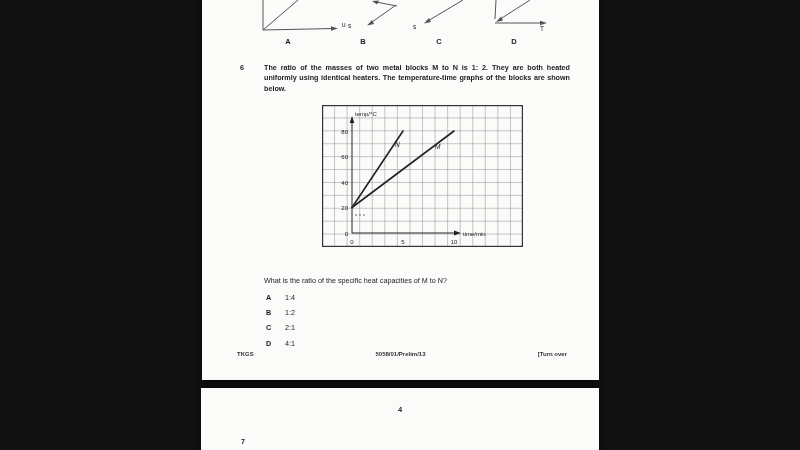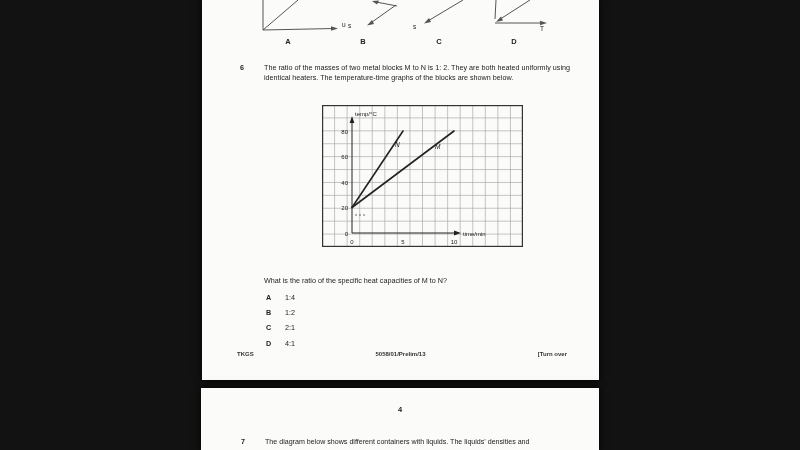--- a/index.html
+++ b/index.html
@@ -54,21 +54,21 @@
     <text x="146" y="28" font-size="6.5">s</text>
     <text x="211" y="29" font-size="6.5">s</text>
     <text x="338" y="31" font-size="6.5">T</text>
     <text x="86" y="44" font-size="7.5" font-weight="bold" text-anchor="middle">A</text>
     <text x="161" y="44" font-size="7.5" font-weight="bold" text-anchor="middle">B</text>
     <text x="237" y="44" font-size="7.5" font-weight="bold" text-anchor="middle">C</text>
     <text x="312" y="44" font-size="7.5" font-weight="bold" text-anchor="middle">D</text>
   </svg>
 
   <div class="abs qnum" style="left:38px;top:63px;">6</div>
-  <div class="abs qtext" style="left:62px;top:63px;width:306px;">The ratio of the masses of two metal blocks M to N is 1: 2. They are both heated uniformly using identical heaters. The temperature-time graphs of the blocks are shown below.</div>
+  <div class="abs qtext" style="left:62px;top:63px;width:306px;font-weight:bold;">The ratio of the masses of two metal blocks M to N is 1: 2. They are both heated uniformly using identical heaters. The temperature-time graphs of the blocks are shown below.</div>
 
   <svg class="abs" style="left:120px;top:105px;" width="201" height="142" viewBox="0 0 201 142">
     <g id="grid-g">
         <line x1="12.5625" y1="0" x2="12.5625" y2="142" stroke="#a0a0a0" stroke-width="0.6"></line>
         <line x1="25.125" y1="0" x2="25.125" y2="142" stroke="#a0a0a0" stroke-width="0.6"></line>
         <line x1="37.6875" y1="0" x2="37.6875" y2="142" stroke="#a0a0a0" stroke-width="0.6"></line>
         <line x1="50.25" y1="0" x2="50.25" y2="142" stroke="#a0a0a0" stroke-width="0.6"></line>
         <line x1="62.8125" y1="0" x2="62.8125" y2="142" stroke="#a0a0a0" stroke-width="0.6"></line>
         <line x1="75.375" y1="0" x2="75.375" y2="142" stroke="#a0a0a0" stroke-width="0.6"></line>
         <line x1="87.9375" y1="0" x2="87.9375" y2="142" stroke="#a0a0a0" stroke-width="0.6"></line>
@@ -135,14 +135,13 @@
   </div>
 
   <div class="abs footer" style="left:35px;top:351px;">TKGS</div>
   <div class="abs footer" style="left:0;top:351px;width:100%;text-align:center;">5058/01/Prelim/13</div>
   <div class="abs footer" style="right:32px;top:351px;">[Turn over</div>
 </div>
 
 <div class="page" id="page2">
   <div class="abs pagenum" style="left:0;top:17px;">4</div>
   <div class="abs qnum" style="left:40px;top:49px;">7</div>
-  <div class="abs qtext" style="left:64px;top:49px;width:312px;font-size:7.1px;">The diagram below shows different containers with liquids. The liquids' densities and</div>
 </div>
 
 </body></html>

